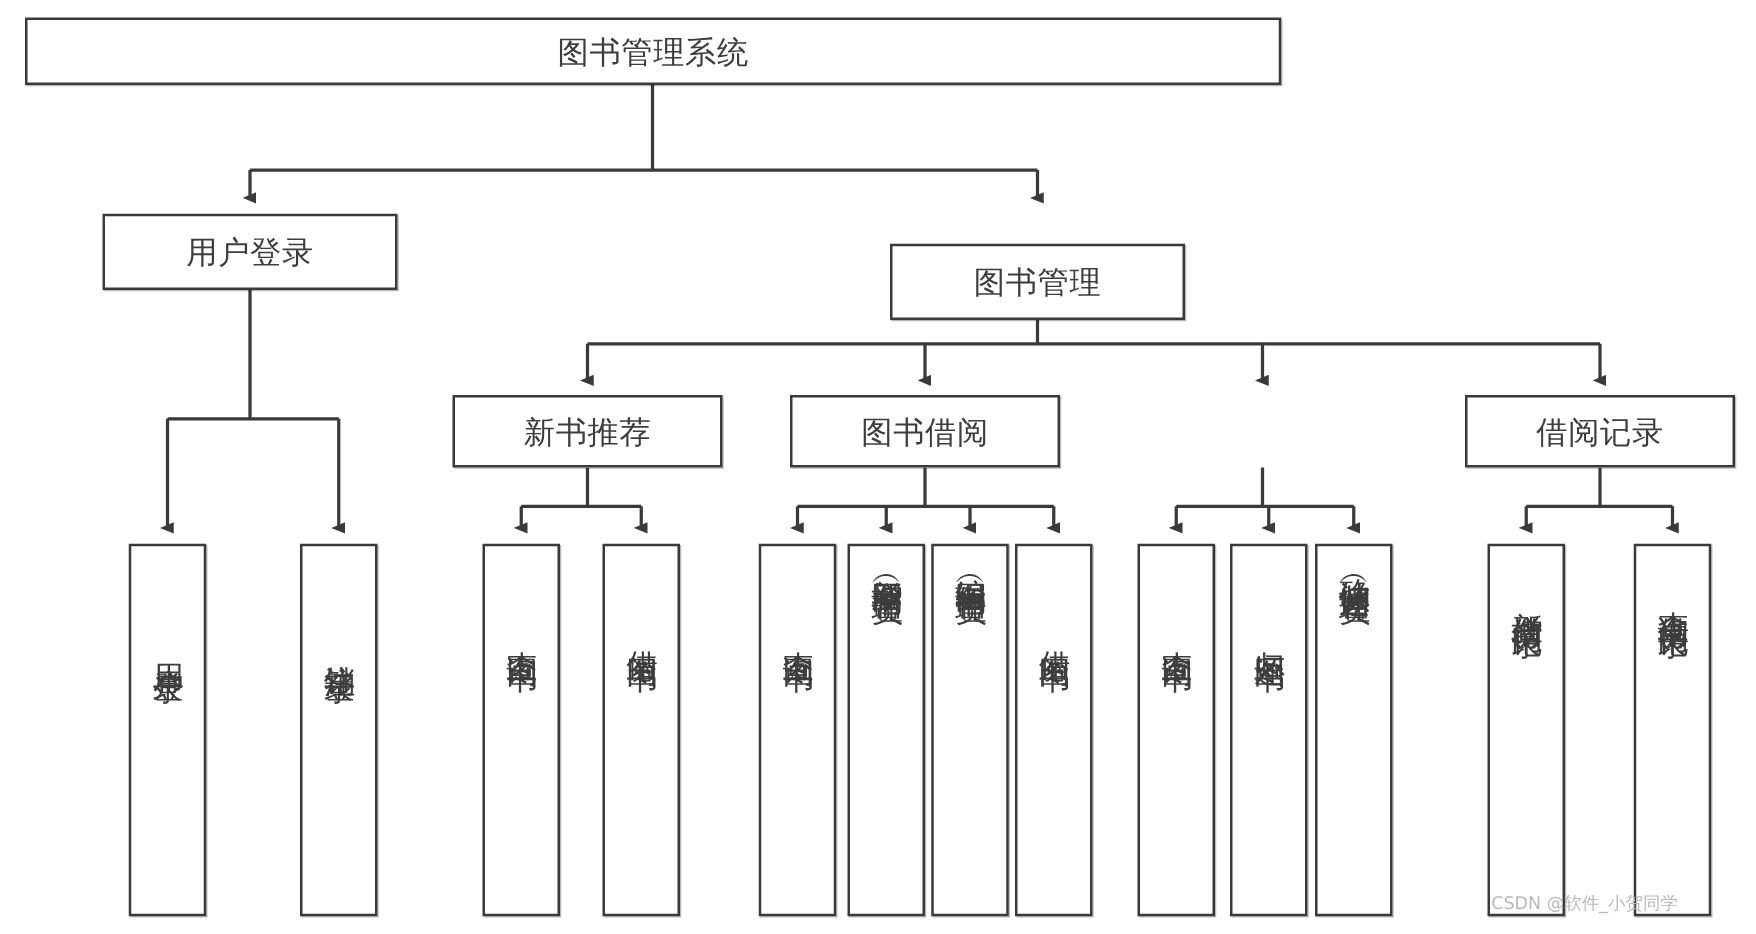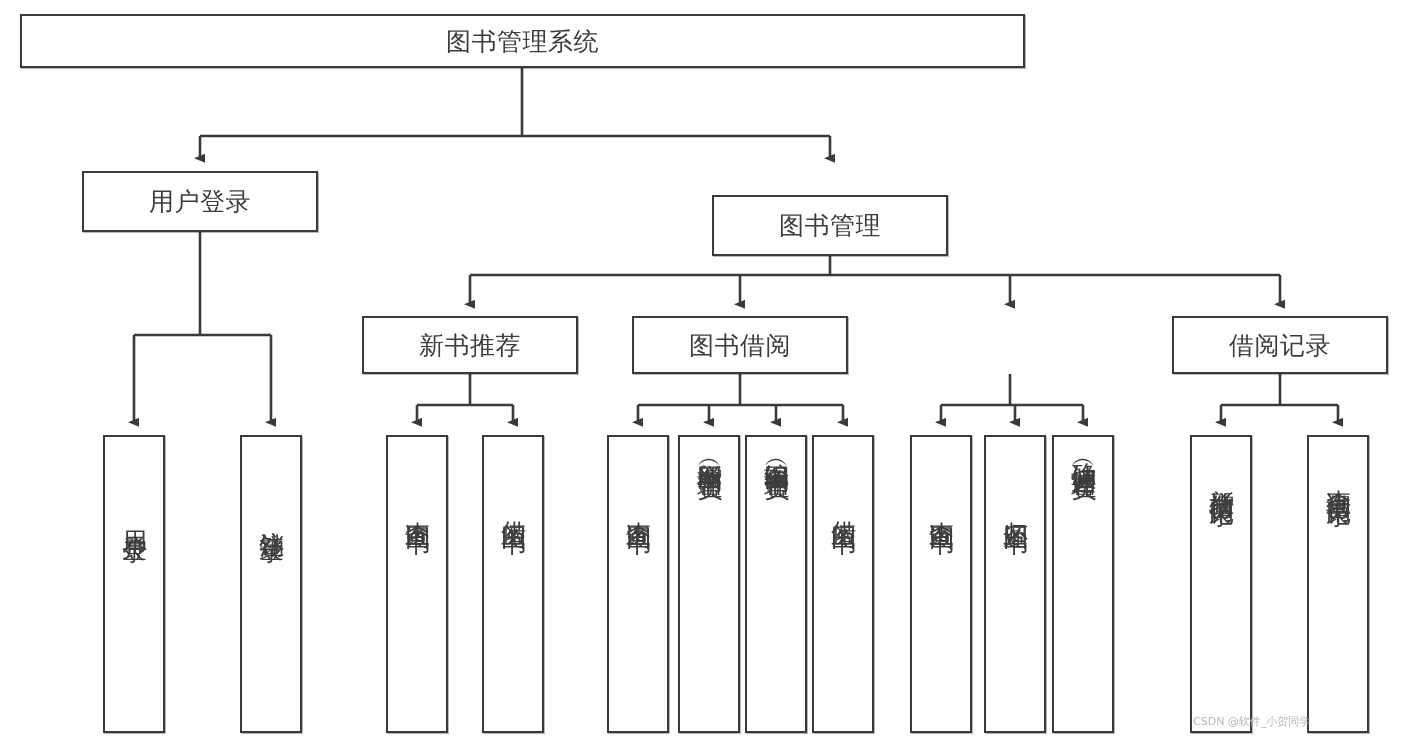--- a/index.html
+++ b/index.html
@@ -57,21 +57,21 @@
     letter-spacing: 3px;
     padding-top: 2px;
   }
   .node.vert.tall .node-label {
     letter-spacing: 2px;
   }
   .watermark {
     position: absolute;
     left: 1193px;
     top: 714px;
-    font-size: 11px;
+    font-size: 14px;
     color: #b9b9b9;
     white-space: nowrap;
     z-index: 5;
     font-family: "DejaVu Sans", "Liberation Sans", sans-serif;
   }
 </style>
 </head>
 <body>
 
 <div id="canvas">

